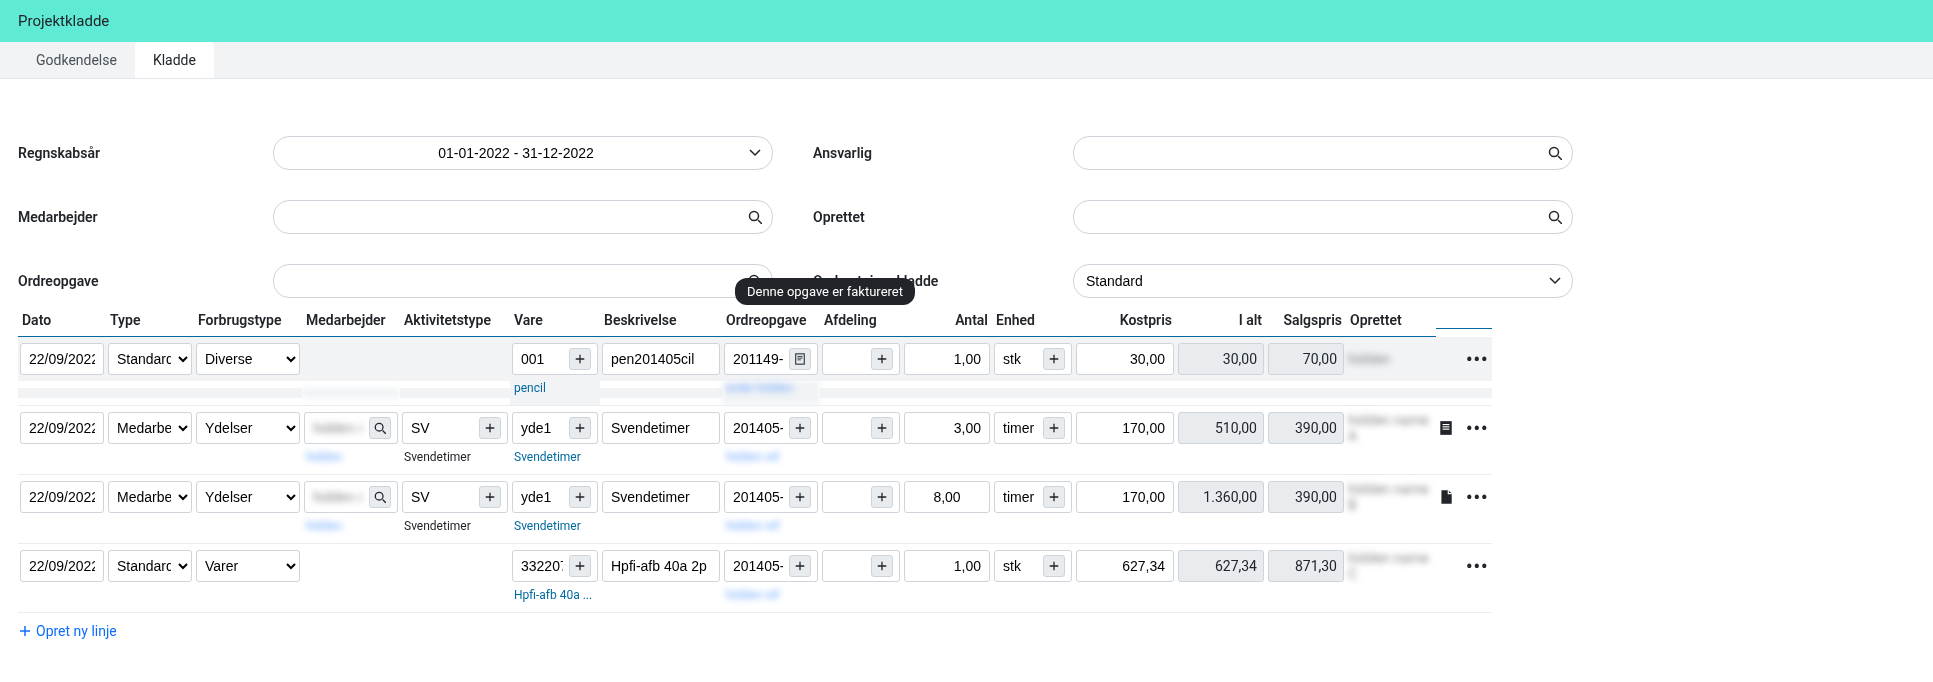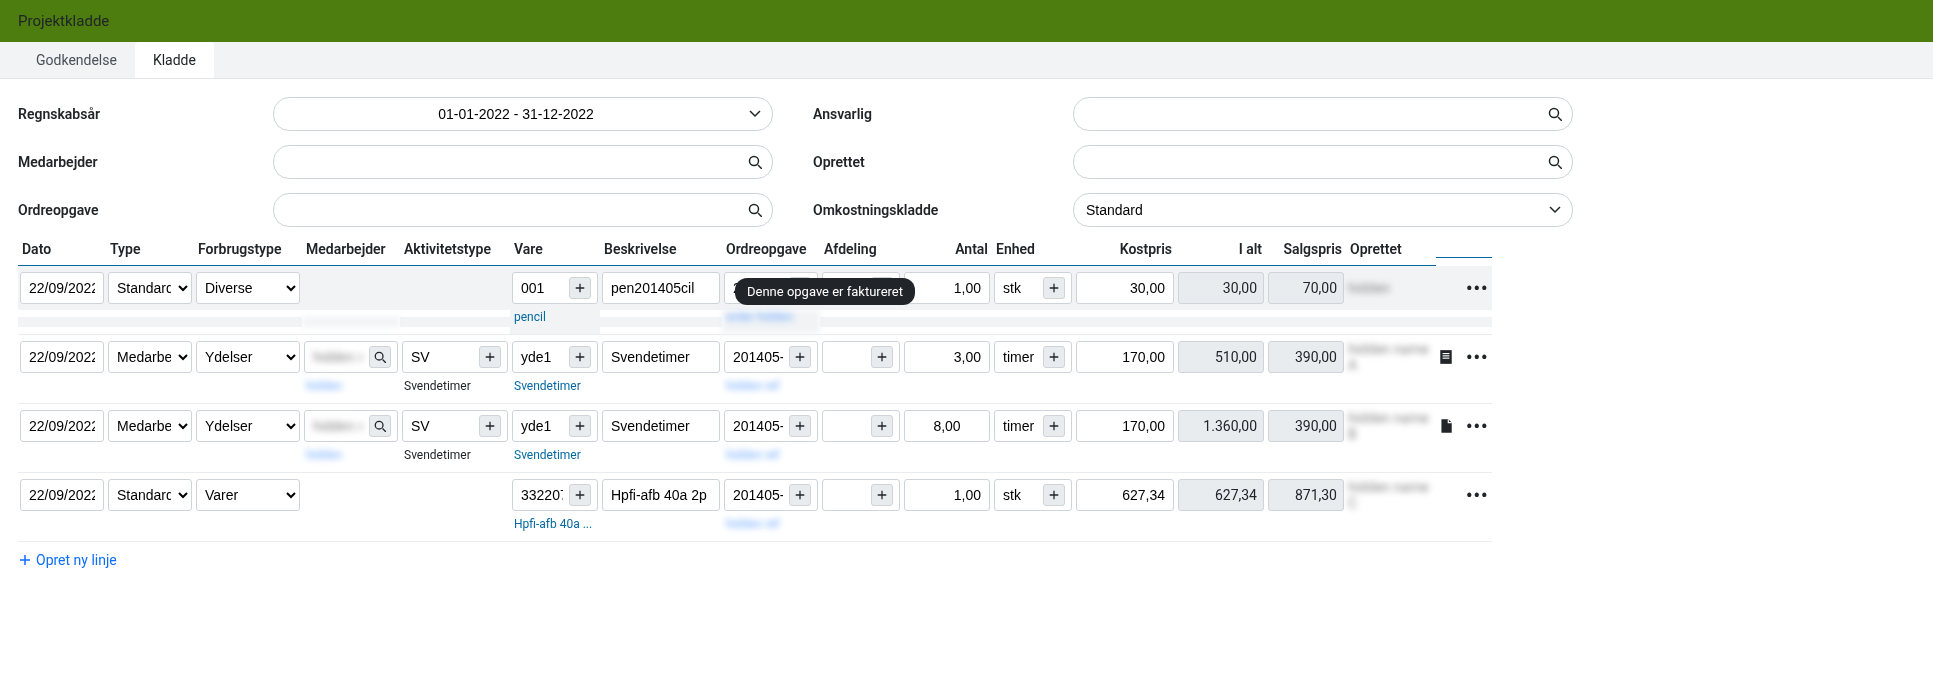--- a/index.html
+++ b/index.html
@@ -4,21 +4,21 @@
 <style>
   * { box-sizing: border-box; }
   body {
     margin: 0;
     font-family: -apple-system, BlinkMacSystemFont, "Segoe UI", Roboto, sans-serif;
     font-size: 14px;
     color: #212529;
     background: #fff;
   }
   .header-bar {
-    background: #4d7c0f;
+    background: #5eead4;
     padding: 12px 18px;
     font-size: 15px;
     color: #212529;
   }
   .tab-bar {
     background: #f1f3f5;
     padding: 0 18px;
     display: flex;
     gap: 0;
     border-bottom: 1px solid #e2e5e9;
@@ -33,22 +33,23 @@
     background: #fff;
     color: #212529;
     border-top-left-radius: 4px;
     border-top-right-radius: 4px;
   }
 
   .filter-area {
     padding: 18px 18px 6px 18px;
     display: grid;
     grid-template-columns: 255px 500px 40px 260px 500px;
-    row-gap: 14px;
+    row-gap: 30px;
     align-items: center;
+    margin-top: 39px;
   }
   .filter-label { font-weight: 600; font-size: 14px; }
   .filter-input-wrap {
     position: relative;
     display: flex;
     align-items: center;
     border: 1px solid #ced4da;
     border-radius: 16px;
     background: #fff;
     height: 34px;

